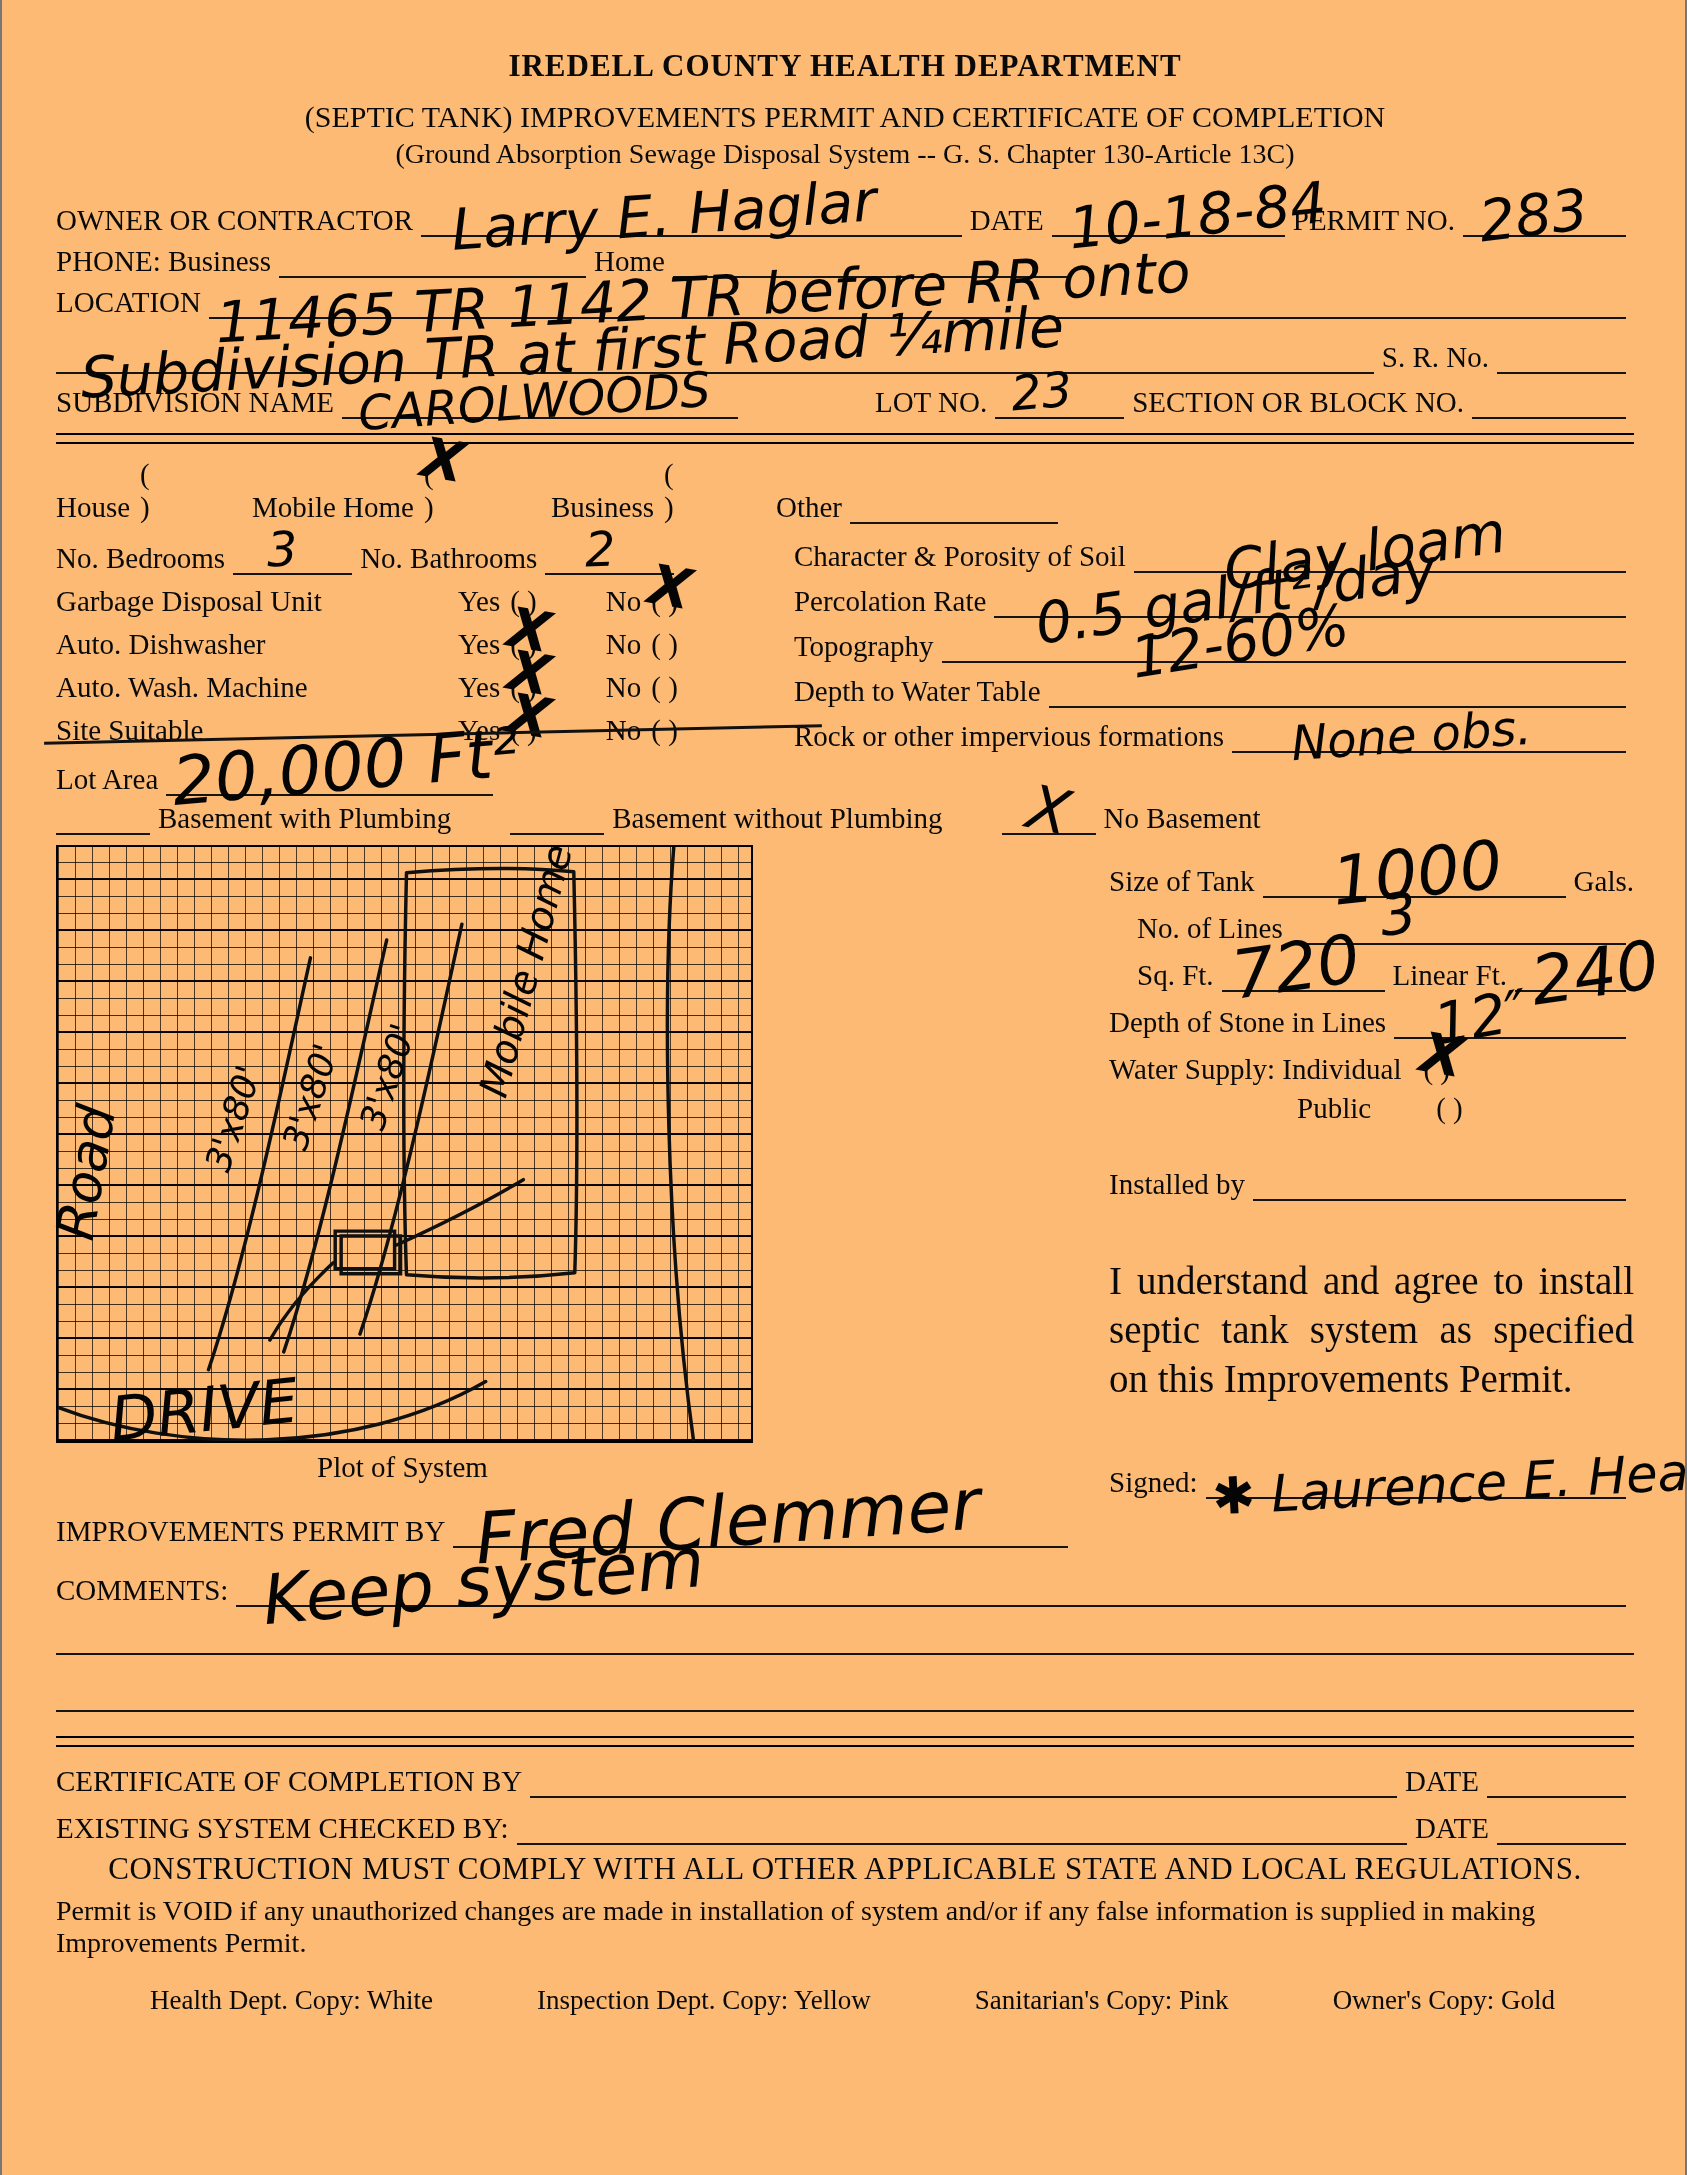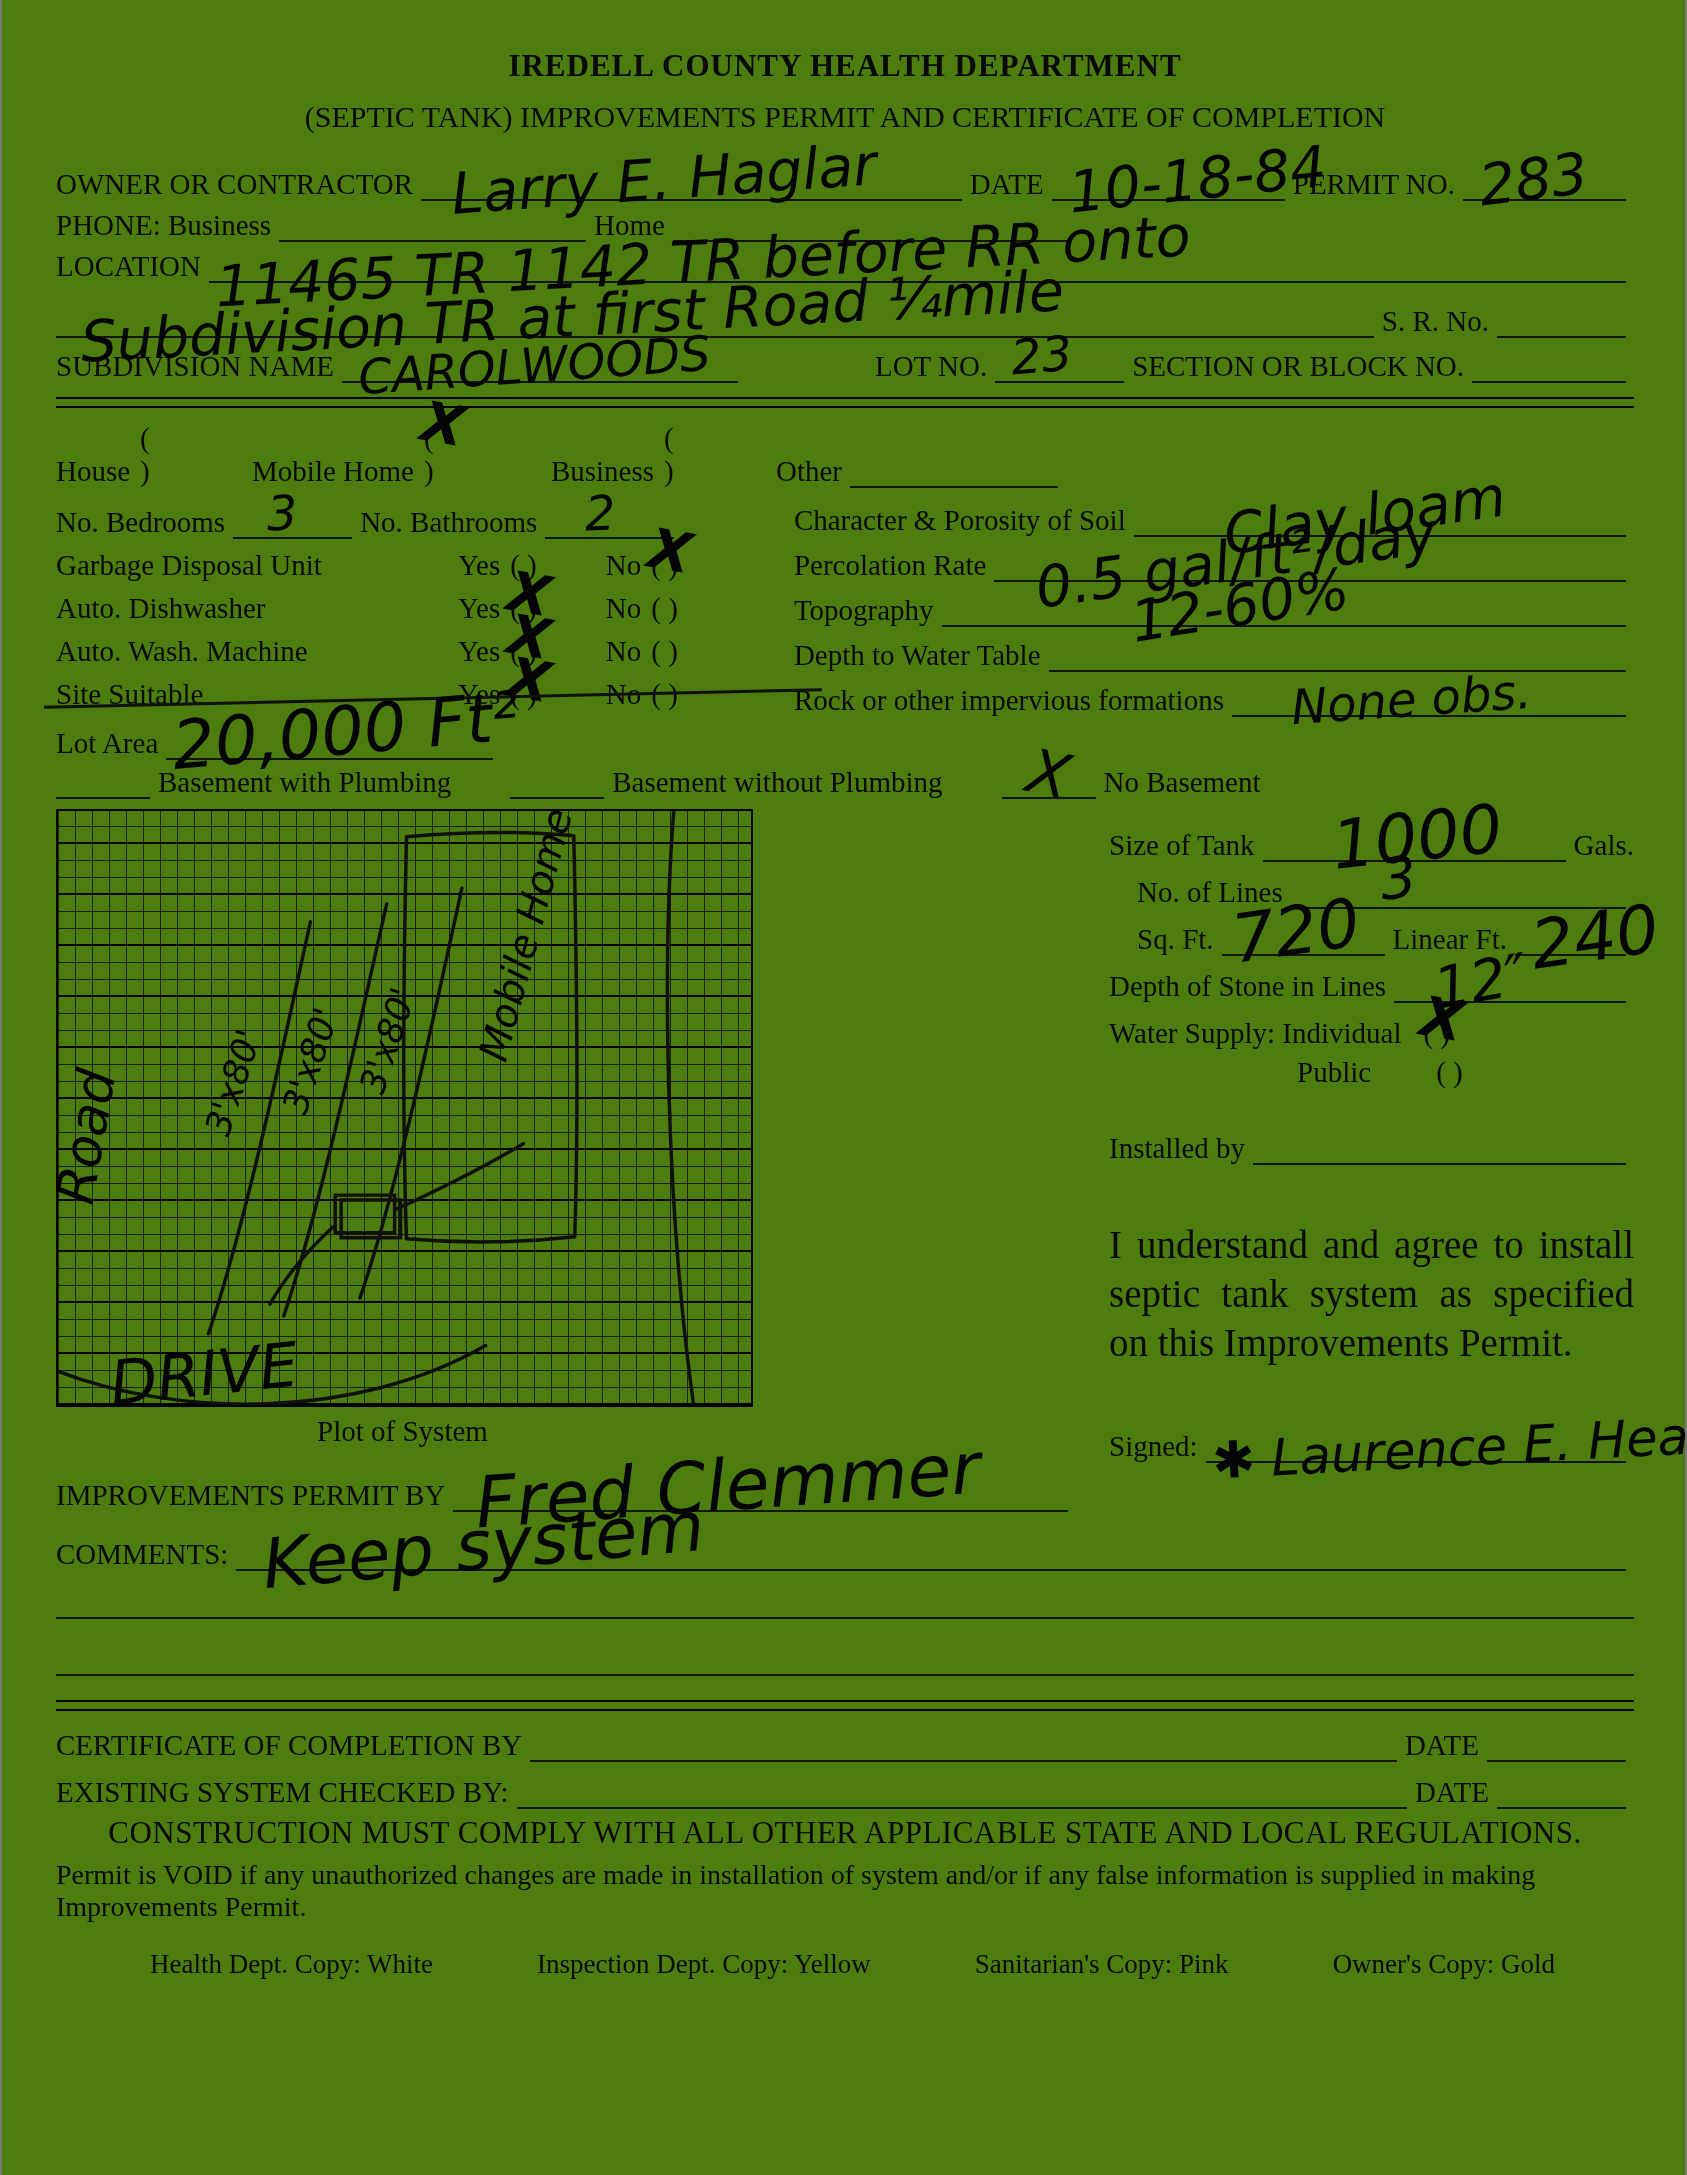--- a/index.html
+++ b/index.html
@@ -1,20 +1,20 @@
 <!DOCTYPE html>
 <html><head>
 <meta charset="utf-8">
 <style>
   html,body{margin:0;padding:0;background:#777;}
   .page{
     position:relative;
     width:1683px;height:2175px;
     margin:0 auto;
-    background:#4d7c0f;
+    background:#fdba74;
     color:#0a0a0a;
     font-family:"Liberation Serif", serif;
     font-size:29px;
     box-sizing:border-box;
     padding:48px 51px 8px 54px;
     overflow:hidden;
   }
   
   .dept{font-size:31px;font-weight:bold;letter-spacing:1px;text-align:center;}
   .title{font-size:30px;text-align:center;margin-top:16px;}
@@ -73,20 +73,21 @@
   .void-text{font-size:28px;line-height:1.14;margin-top:8px;}
   .copies{display:flex;justify-content:space-between;padding:0 79px 0 94px;margin-top:26px;font-size:27px;}
 </style>
 </head>
 <body>
 
 <div class="page">
 
   <div class="dept">IREDELL COUNTY HEALTH DEPARTMENT</div>
   <div class="title">(SEPTIC TANK) IMPROVEMENTS PERMIT AND CERTIFICATE OF COMPLETION</div>
+  <div class="subtitle">(Ground Absorption Sewage Disposal System -- G. S. Chapter 130-Article 13C)</div>
 
   <div class="row" style="margin-top:34px;">
     <span class="lbl">OWNER OR CONTRACTOR</span>
     <span class="fill" style="flex:1.6;">
       <span class="hw hw-lg" style="left:30px;transform:rotate(-4deg);">Larry E. Haglar</span>
     </span>
     <span class="lbl">DATE</span>
     <span class="fill short" style="width:233px;">
       <span class="hw hw-lg" style="transform:rotate(-6deg);">10-18-84</span>
     </span>

